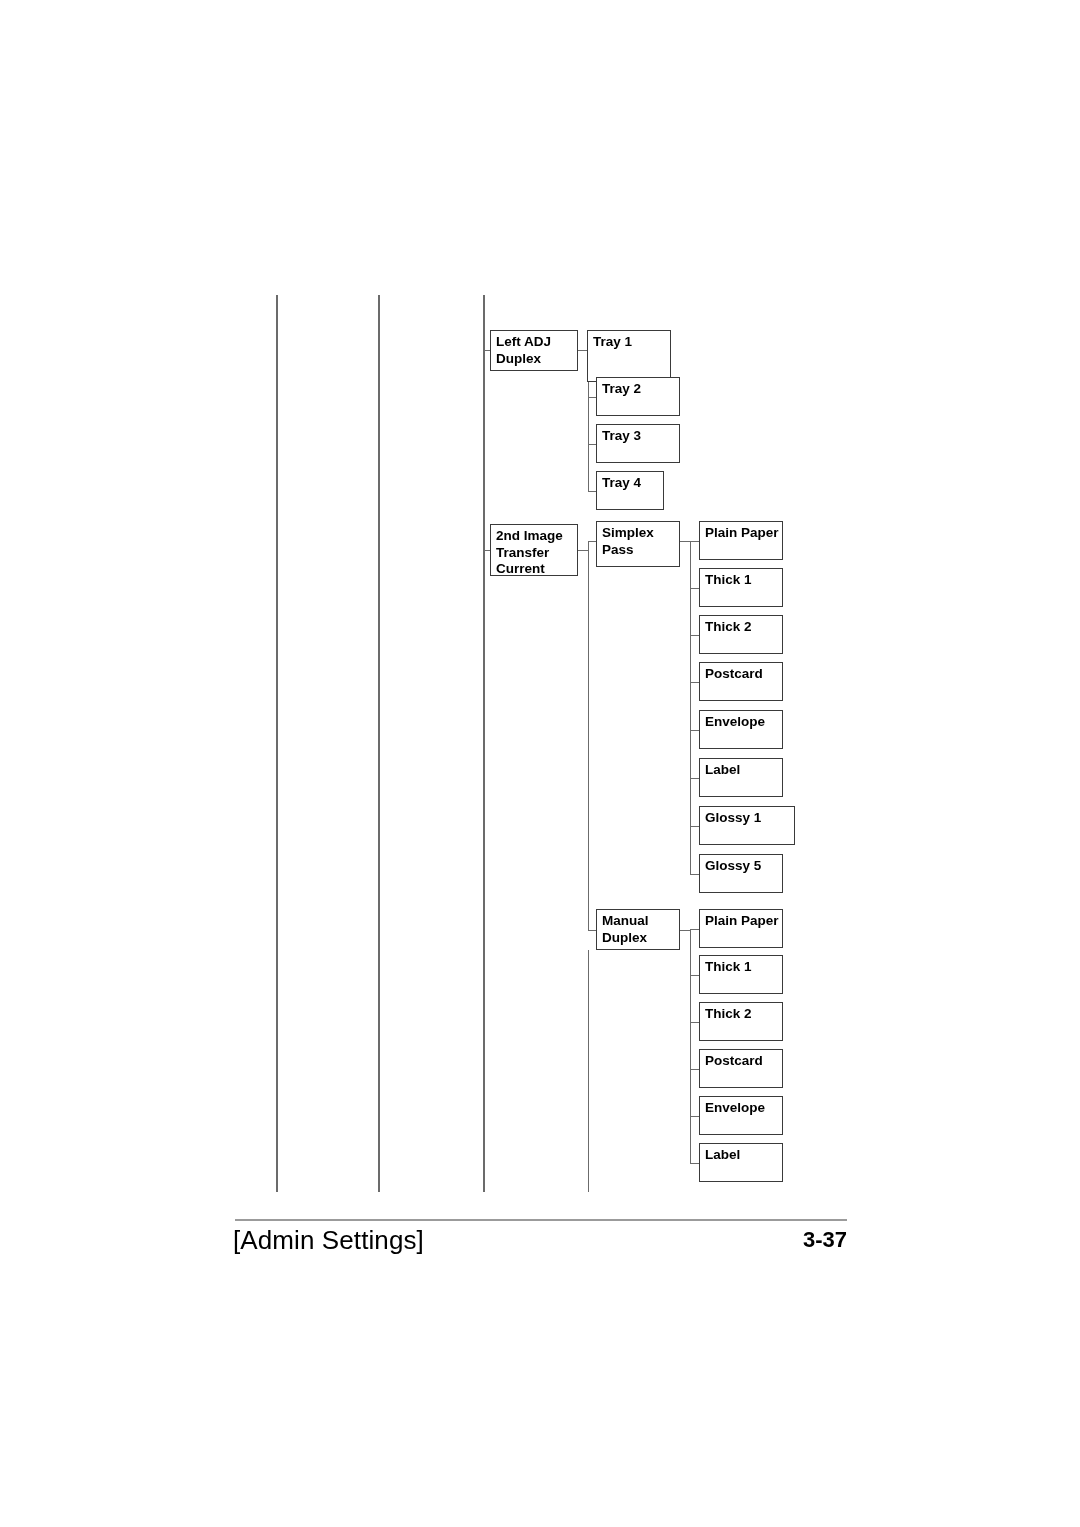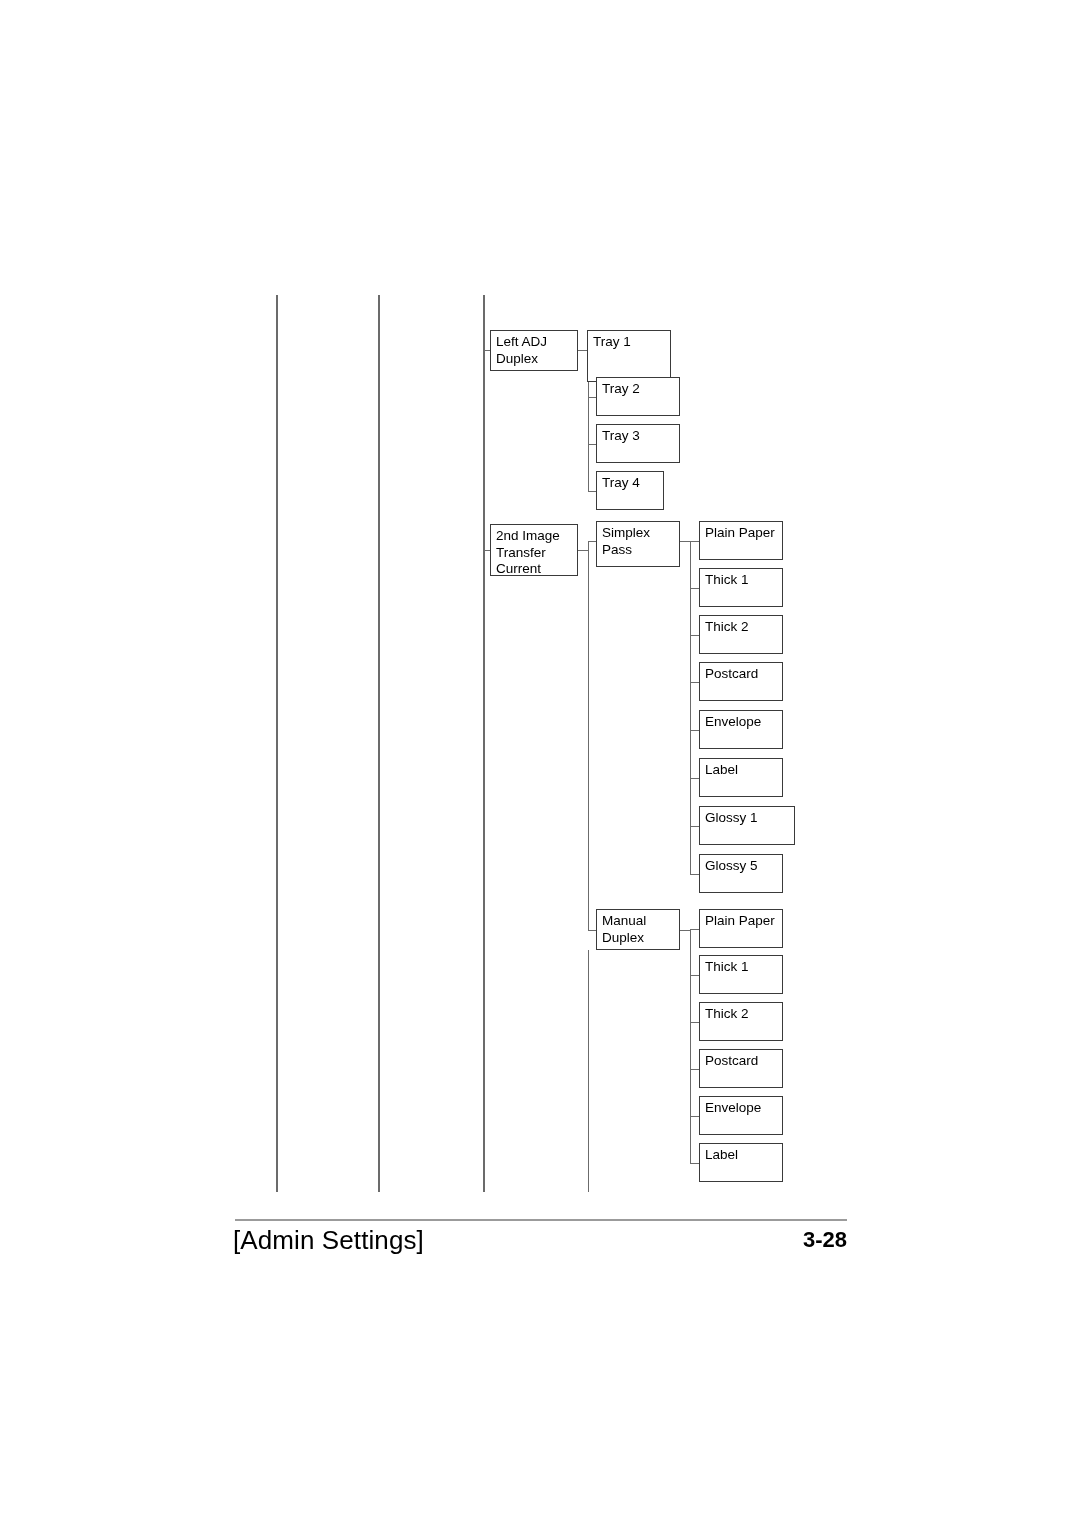--- a/index.html
+++ b/index.html
@@ -22,20 +22,21 @@
     width: 1080px;
     height: 1527px;
   }
 
   
   .diagram {
     position: absolute;
     left: 0; top: 0;
     width: 1080px;
     height: 1220px;
+    font-weight: bold;
   }
 
   
   .rail {
     position: absolute;
     width: 2px;
     background: #6b6b6b;
   }
 
   
@@ -155,15 +156,15 @@
       <div class="node" style="left: 699px; top: 909px; width: 84px; height: 39px;">Plain Paper</div>
       <div class="node" style="left: 699px; top: 955px; width: 84px; height: 39px;">Thick  1</div>
       <div class="node" style="left: 699px; top: 1002px; width: 84px; height: 39px;">Thick  2</div>
       <div class="node" style="left: 699px; top: 1049px; width: 84px; height: 39px;">Postcard</div>
       <div class="node" style="left: 699px; top: 1096px; width: 84px; height: 39px;">Envelope</div>
       <div class="node" style="left: 699px; top: 1143px; width: 84px; height: 39px;">Label</div>
     </div>
 
   <div class="footer-rule"></div>
   <div class="footer-left">[Admin Settings]</div>
-  <div class="footer-right">3-28</div>
+  <div class="footer-right">3-37</div>
 
 </div>
 
 </body></html>

